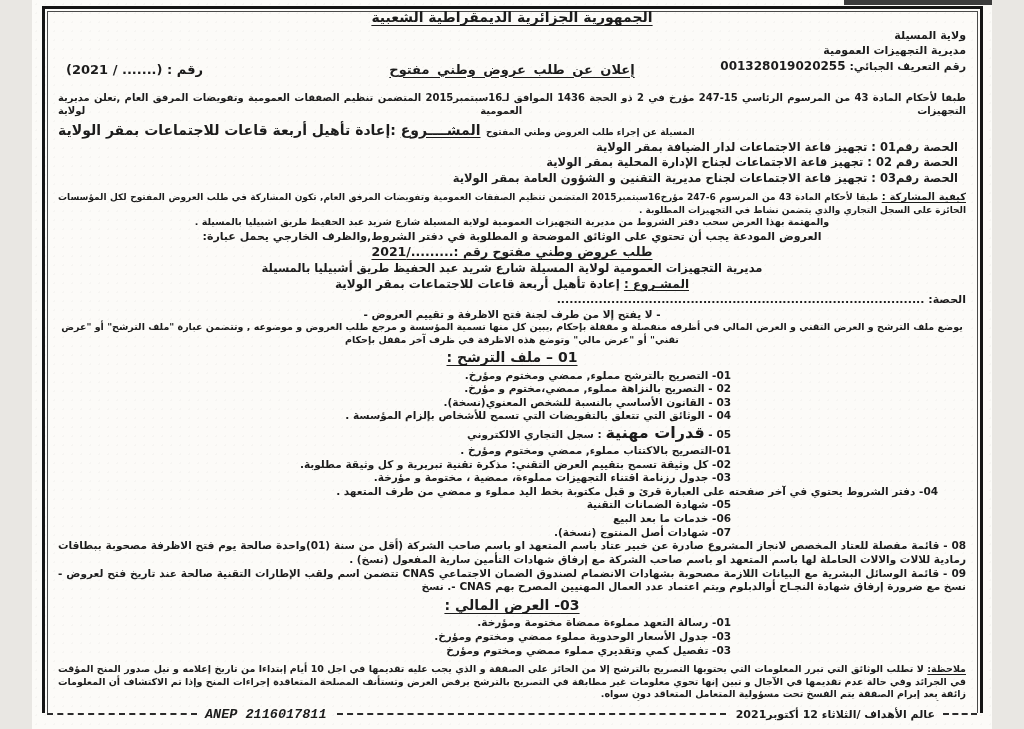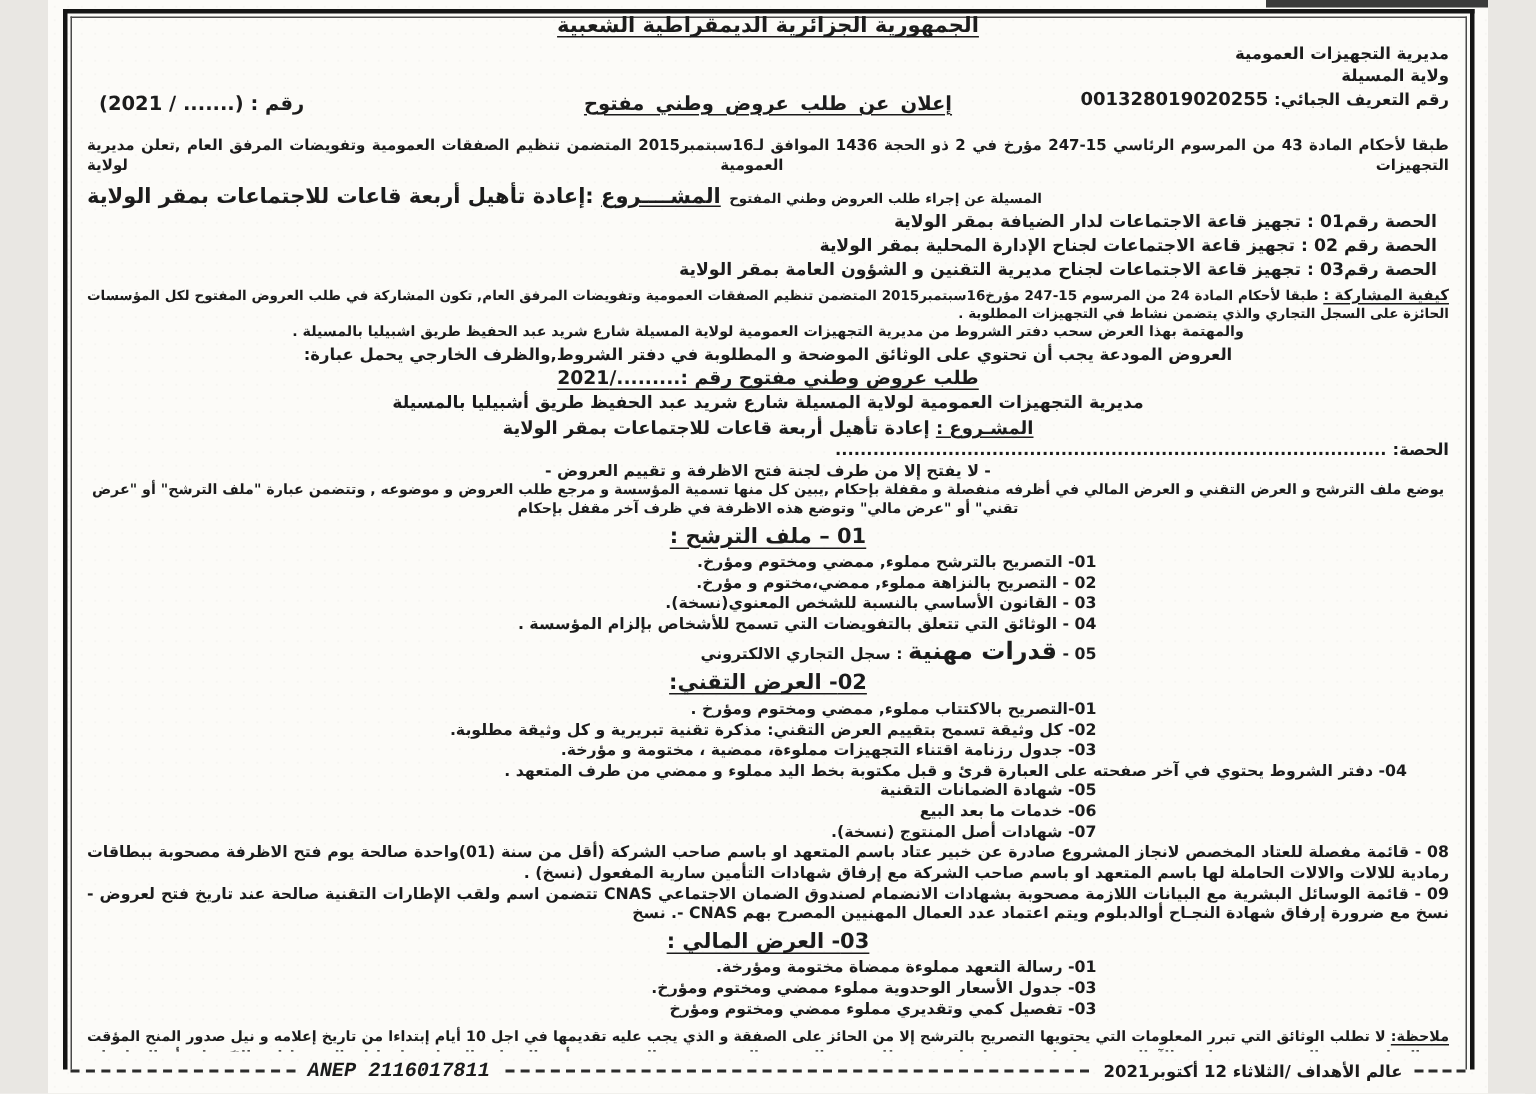--- a/index.html
+++ b/index.html
@@ -76,22 +76,22 @@
 <div class="page">
   <div class="artifact"></div>
   <div class="frame"></div>
 
   <div class="content">
 
     <div class="republic">الجمهورية الجزائرية الديمقراطية الشعبية</div>
 
     <div class="hdr">
       <div class="agency">
+        <div>ولاية المسيلة</div>
         <div>مديرية التجهيزات العمومية</div>
-        <div>ولاية المسيلة</div>
         <div>
           <span>رقم التعريف الجبائي:</span>
           <span class="num">001328019020255</span>
         </div>
       </div>
       <div class="announce">إعلان عن طلب عروض وطني مفتوح</div>
       <div class="refnum">رقم : (....... / 2021)</div>
     </div>
 
     <div class="legal">طبقا لأحكام المادة 43 من المرسوم الرئاسي 15-247 مؤرخ في 2 ذو الحجة 1436 الموافق لـ16سبتمبر2015 المتضمن تنظيم الصفقات العمومية وتفويضات المرفق العام ,تعلن مديرية التجهيزات العمومية لولاية</div>
@@ -100,21 +100,21 @@
       <span class="sm">المسيلة عن إجراء طلب العروض وطني المفتوح</span>
       <span class="plabel">المشــــروع</span><span class="pval"> :إعادة تأهيل أربعة قاعات للاجتماعات  بمقر الولاية</span>
     </div>
 
     <div class="lot">الحصة رقم01  : تجهيز قاعة الاجتماعات لدار الضيافة بمقر الولاية</div>
     <div class="lot">الحصة رقم 02 : تجهيز قاعة الاجتماعات لجناح الإدارة المحلية بمقر الولاية</div>
     <div class="lot">الحصة رقم03 : تجهيز قاعة الاجتماعات لجناح مديرية التقنين و الشؤون العامة بمقر الولاية</div>
 
     <div class="para">
       <span class="plab">كيفية المشاركة :</span>
-      <span>طبقا لأحكام المادة 24  من المرسوم 15-247 مؤرخ16سبتمبر2015 المتضمن تنظيم الصفقات العمومية وتفويضات المرفق العام, تكون المشاركة في طلب العروض المفتوح لكل المؤسسات الحائزة على السجل التجاري والذي يتضمن نشاط في التجهيزات المطلوبة .</span>
+      <span>طبقا لأحكام المادة 43  من المرسوم 6-247 مؤرخ16سبتمبر2015 المتضمن تنظيم الصفقات العمومية وتفويضات المرفق العام, تكون المشاركة في طلب العروض المفتوح لكل المؤسسات الحائزة على السجل التجاري والذي يتضمن نشاط في التجهيزات المطلوبة .</span>
     </div>
     <div class="mid sm2">والمهتمة بهذا العرض سحب دفتر الشروط من مديرية التجهيزات العمومية لولاية المسيلة شارع شريد عبد الحفيظ طريق اشبيليا بالمسيلة .</div>
     <div class="mid b11">العروض المودعة يجب أن تحتوي على الوثائق الموضحة و المطلوبة في دفتر الشروط,والظرف الخارجي يحمل عبارة:</div>
 
     <div class="env-title">طلب عروض وطني مفتوح رقم :........./2021</div>
     <div class="env-addr">مديرية التجهيزات العمومية لولاية المسيلة شارع شريد عبد الحفيظ طريق أشبيليا بالمسيلة</div>
     <div class="env-proj">
       <span class="u">المشـروع :</span><span> إعادة تأهيل أربعة قاعات للاجتماعات  بمقر الولاية</span>
     </div>
     <div class="env-lot">
@@ -125,21 +125,20 @@
 
     <div class="h">01 – ملف الترشح :</div>
     <div class="item ind">01- التصريح بالترشح مملوء, ممضي ومختوم ومؤرخ.</div>
     <div class="item ind">02 - التصريح بالنزاهة مملوء, ممضي،مختوم و مؤرخ.</div>
     <div class="item ind">03 - القانون الأساسي بالنسبة للشخص المعنوي(نسخة).</div>
     <div class="item ind">04 - الوثائق التي تتعلق بالتفويضات التي تسمح للأشخاص بإلزام المؤسسة .</div>
     <div class="item ind">
       <span>05 - </span><span class="big">قدرات مهنية</span><span> : سجل التجاري الالكتروني</span>
     </div>
 
-    <div class="h">02- العرض التقني:</div>
     <div class="item ind">01-التصريح بالاكتتاب مملوء, ممضي ومختوم ومؤرخ .</div>
     <div class="item ind">02- كل وثيقة تسمح بتقييم العرض التقني: مذكرة تقنية تبريرية و كل وثيقة مطلوبة.</div>
     <div class="item ind">03- جدول رزنامة اقتناء التجهيزات  مملوءة، ممضية ، مختومة و مؤرخة.</div>
     <div class="item ind2">04- دفتر الشروط يحتوي في آخر صفحته على العبارة قرئ و قبل مكتوبة بخط اليد مملوء و ممضي من طرف المتعهد .</div>
     <div class="item ind">05- شهادة الضمانات التقنية</div>
     <div class="item ind">06- خدمات  ما بعد البيع</div>
     <div class="item ind">07- شهادات أصل المنتوج (نسخة).</div>
     <div class="item just">08 - قائمة مفصلة للعتاد المخصص لانجاز المشروع صادرة عن خبير عتاد باسم المتعهد او باسم صاحب الشركة (أقل من سنة (01)واحدة صالحة يوم فتح الاظرفة مصحوبة ببطاقات رمادية للالات والالات الحاملة لها باسم المتعهد او باسم صاحب الشركة مع إرفاق شهادات التأمين  سارية  المفعول (نسخ) .</div>
     <div class="item just">09 - قائمة الوسائل البشرية مع البيانات اللازمة مصحوبة بشهادات الانضمام لصندوق الضمان الاجتماعي CNAS تتضمن اسم ولقب الإطارات التقنية صالحة عند تاريخ فتح لعروض - نسخ مع ضرورة إرفاق شهادة النجـاح أوالدبلوم ويتم اعتماد عدد العمال المهنيين المصرح بهم CNAS -. نسخ</div>
 

